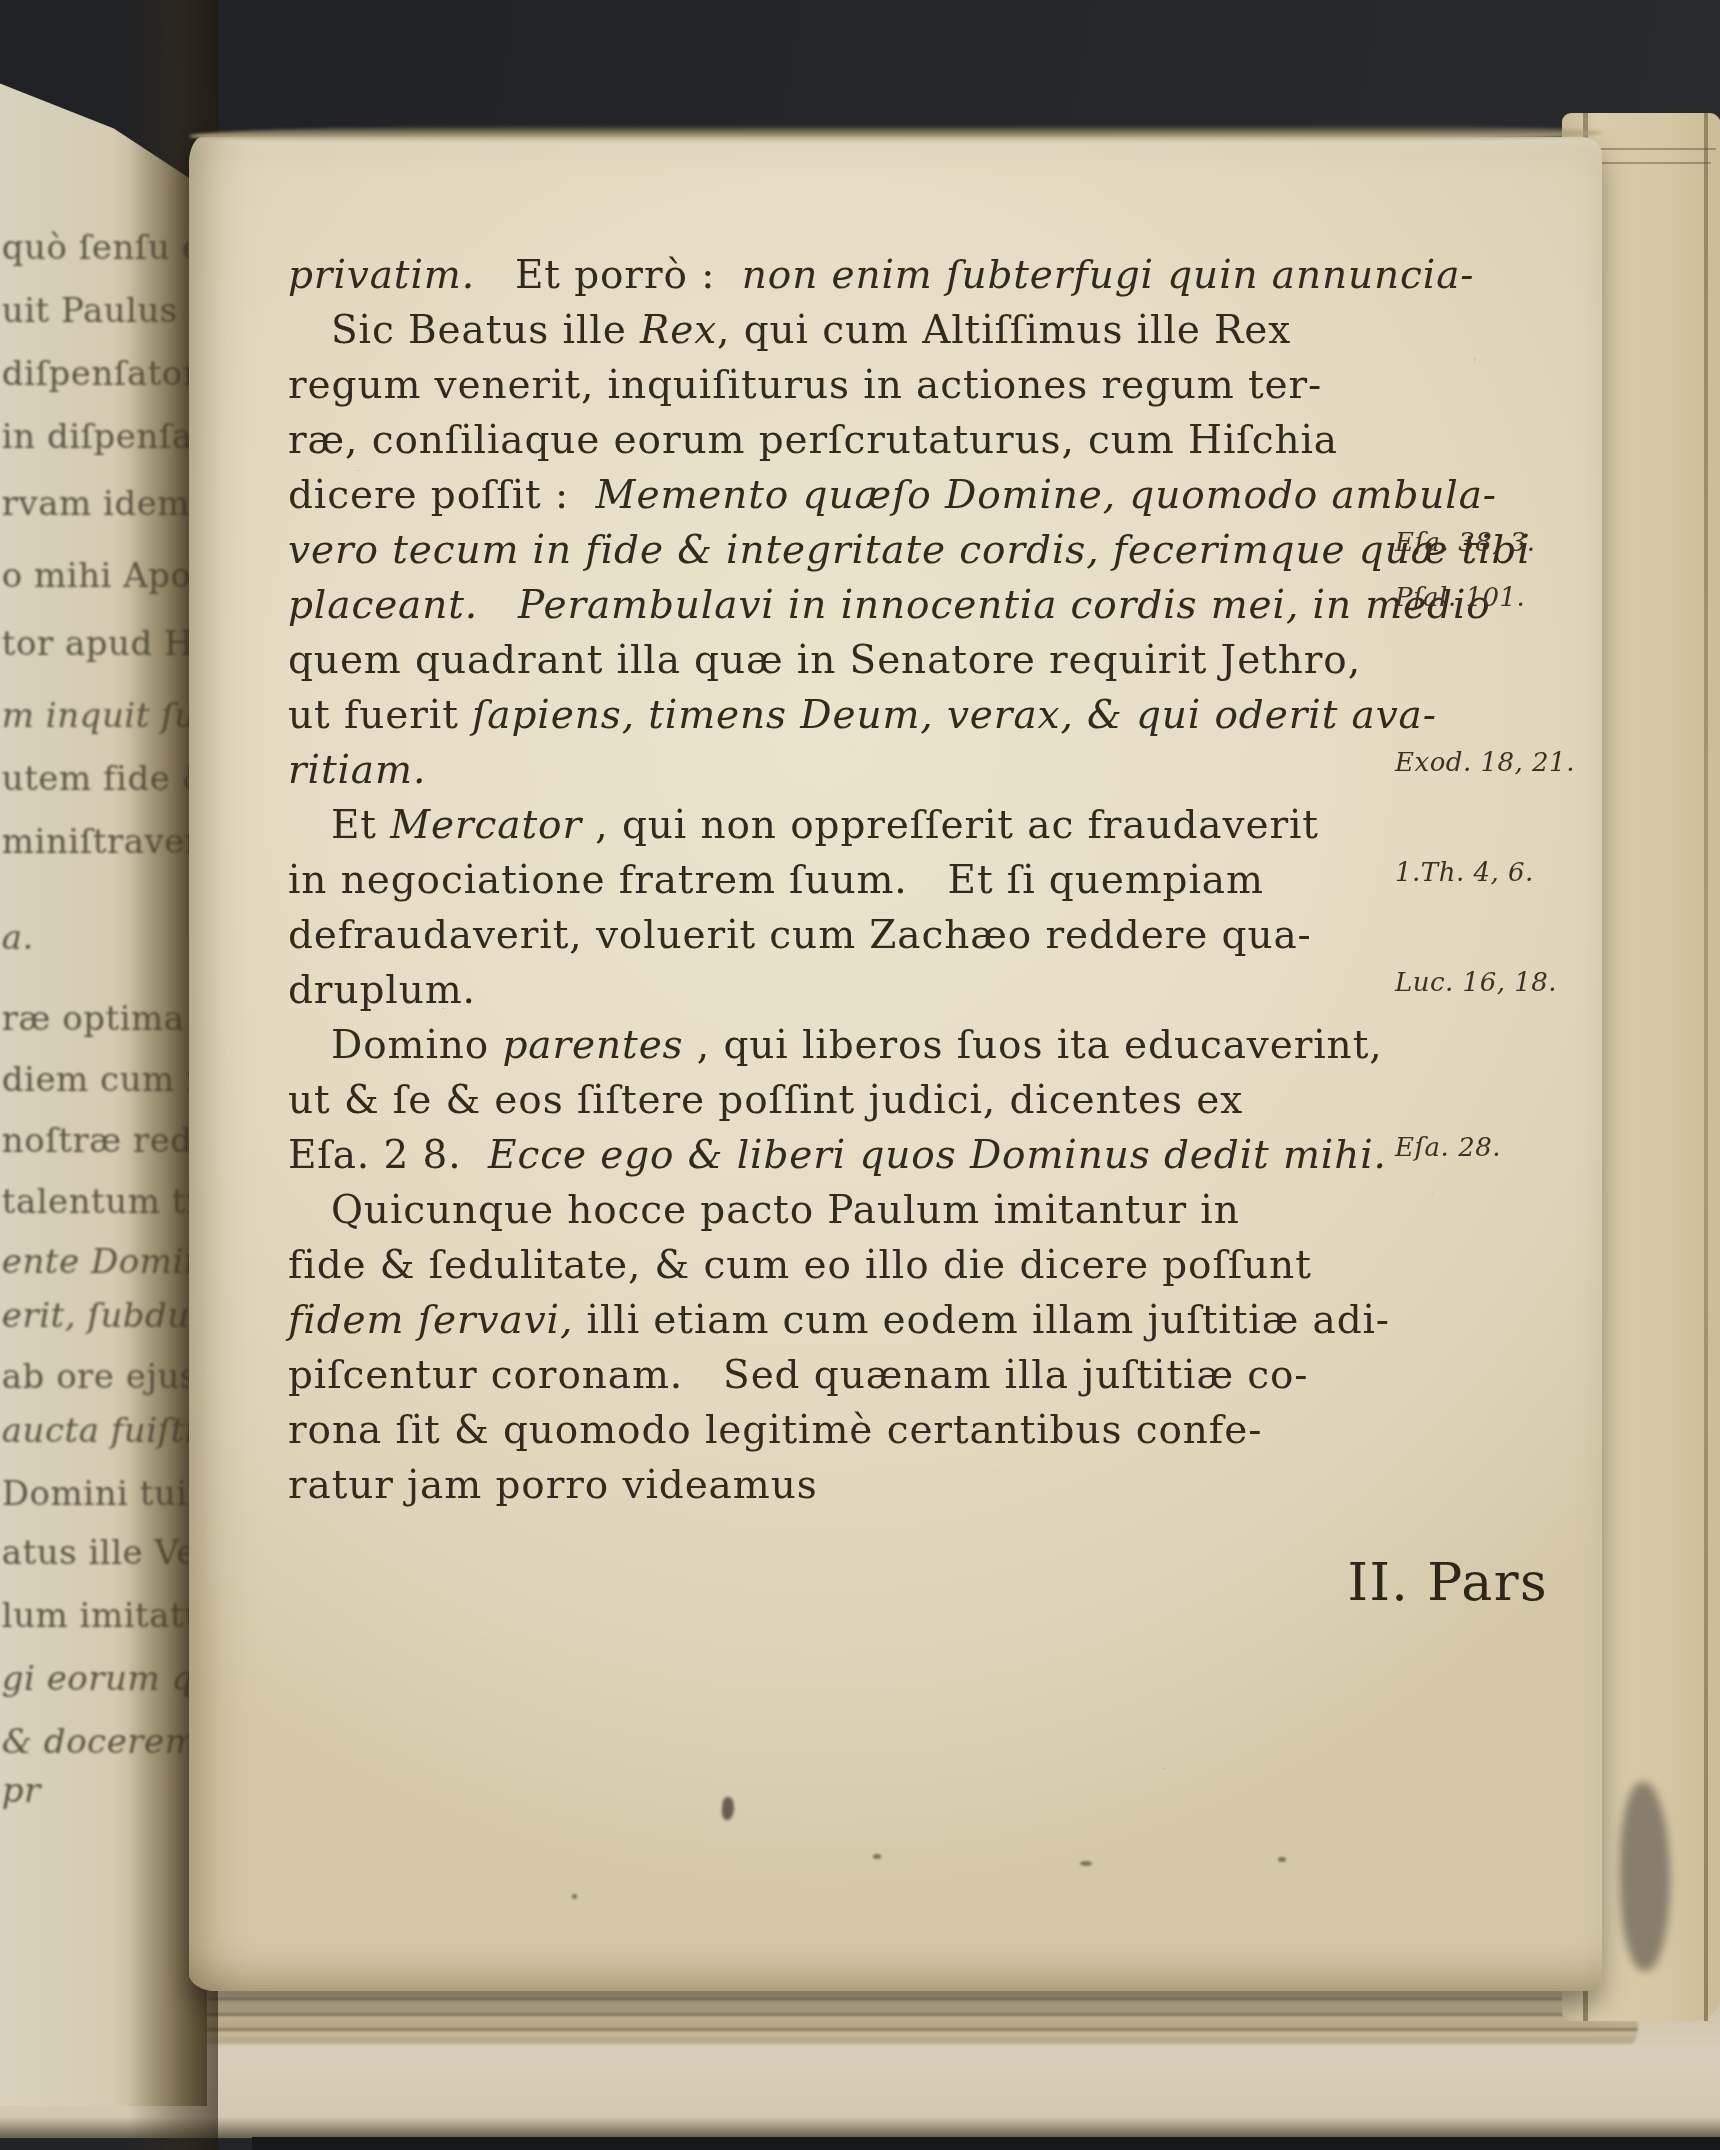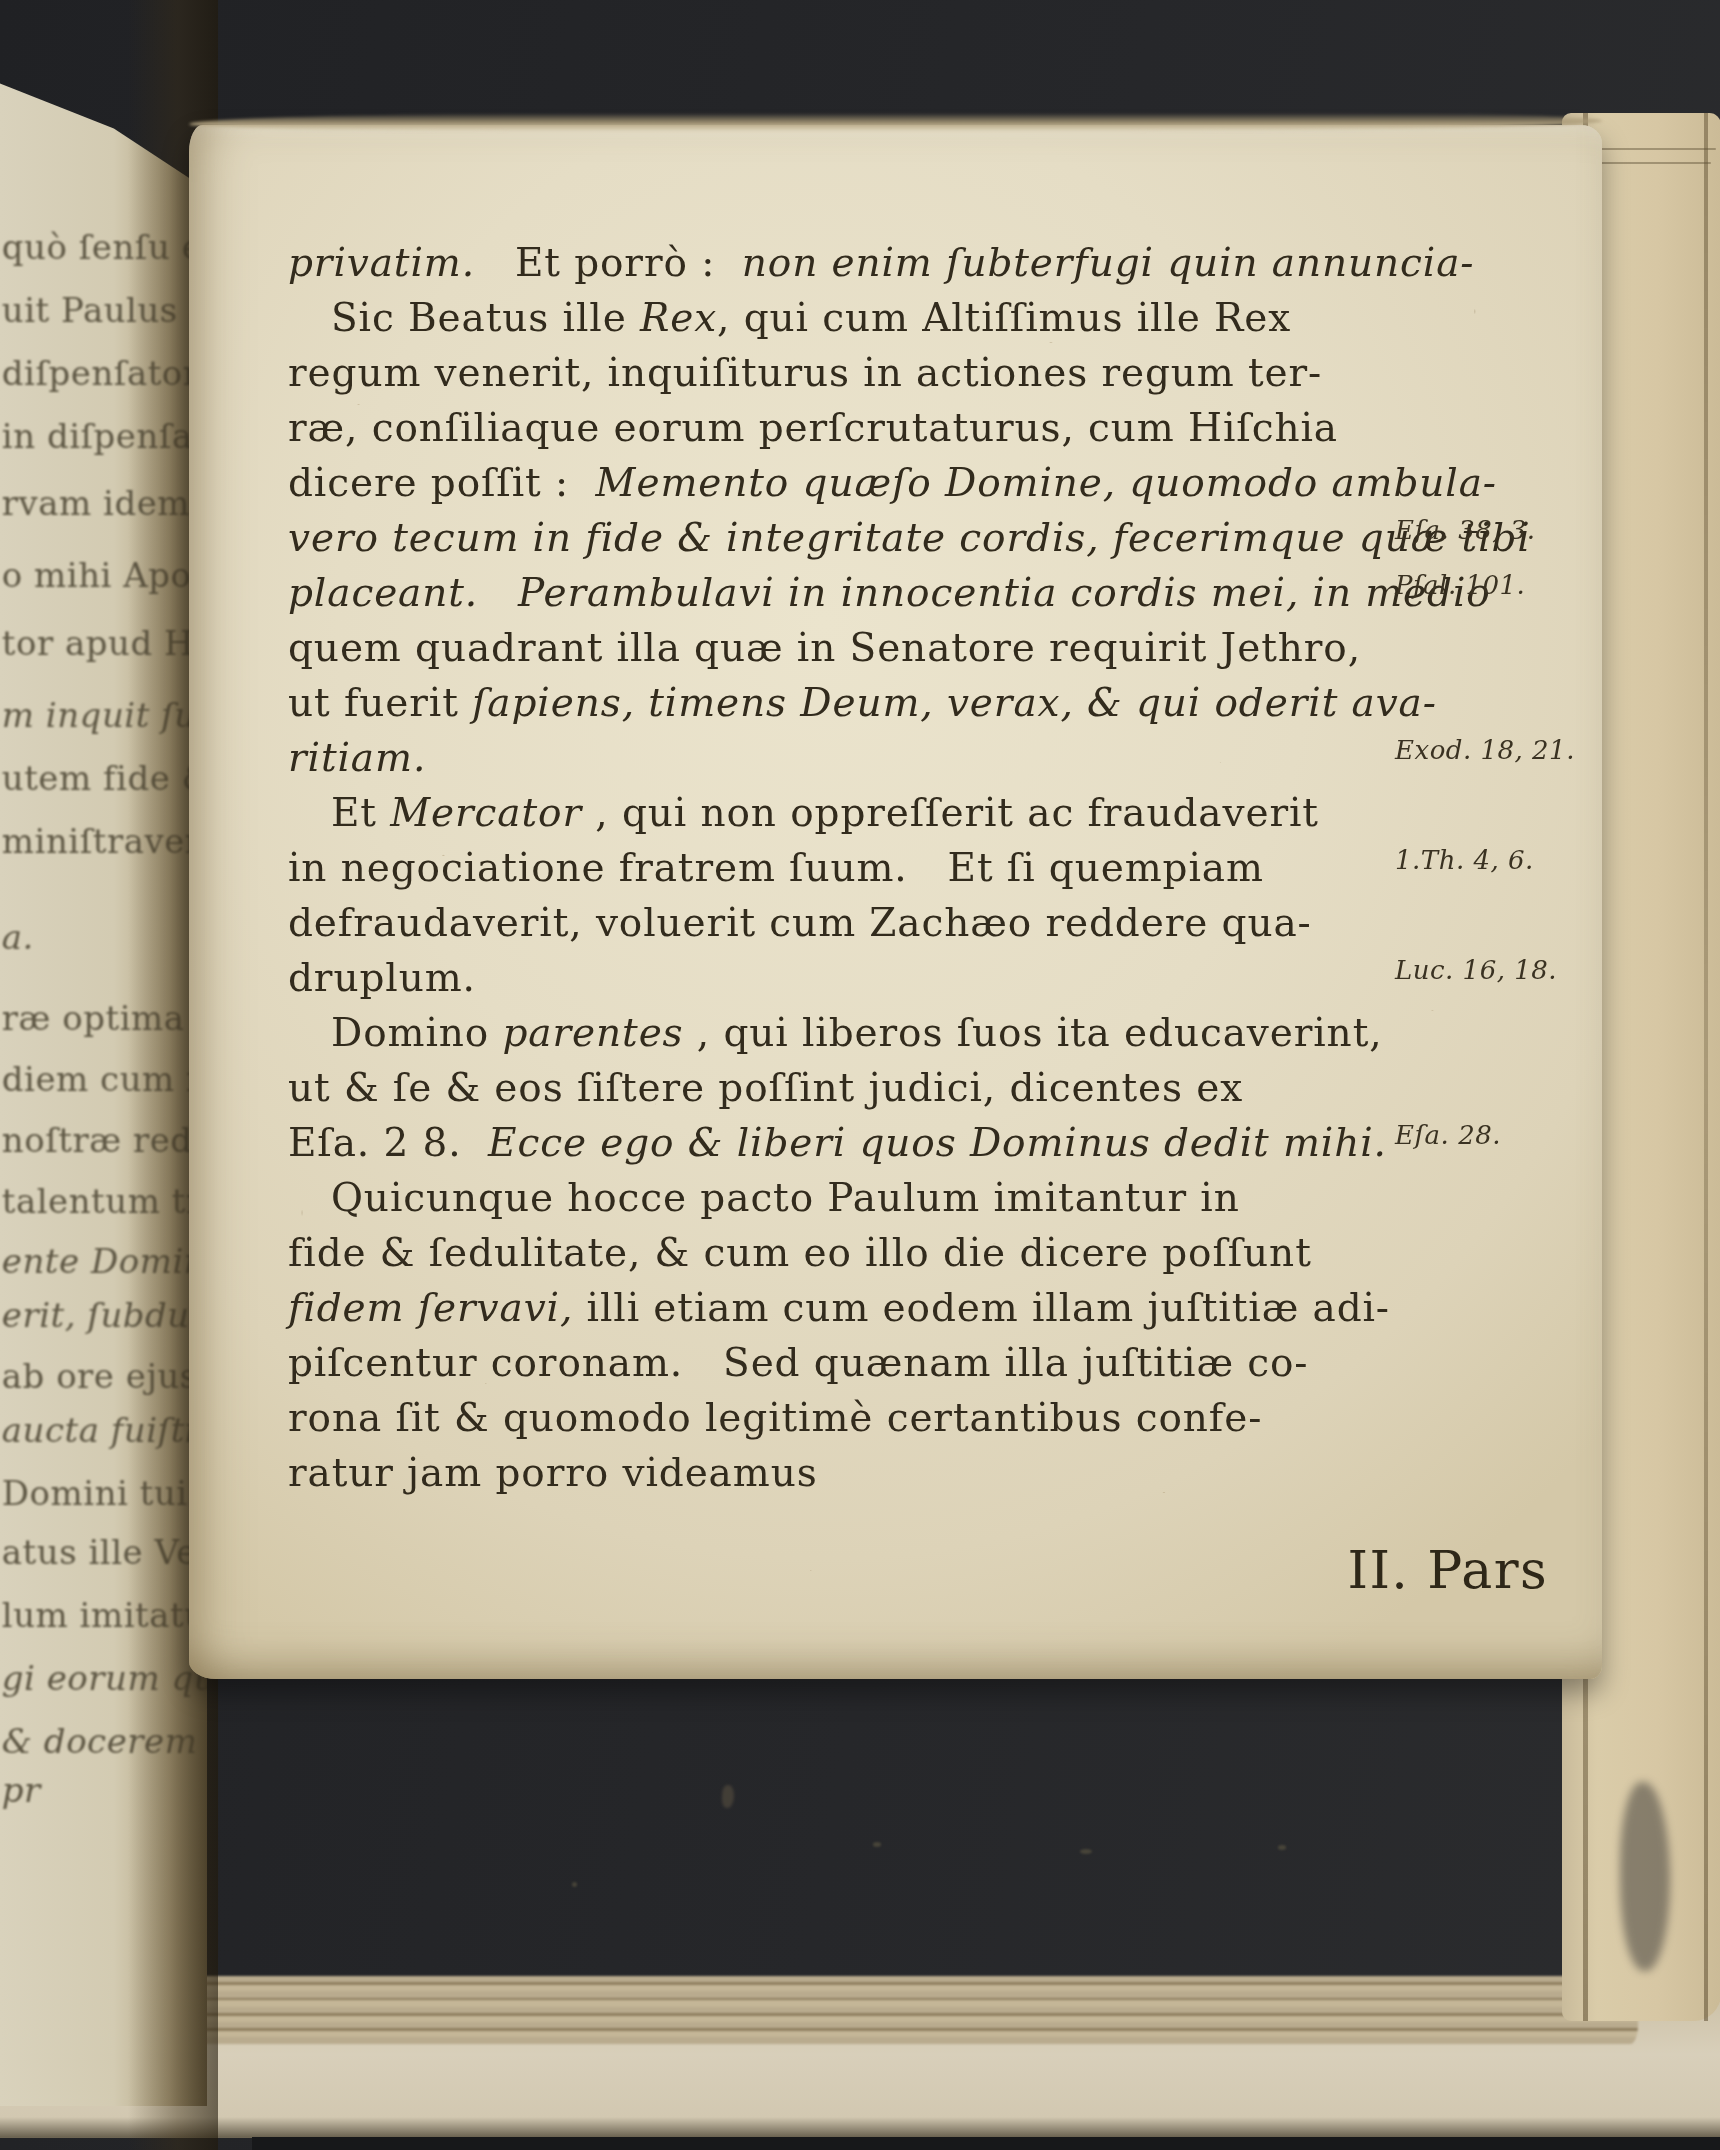--- a/index.html
+++ b/index.html
@@ -28,21 +28,21 @@
   .left-page{position:absolute;left:0;top:63px;width:207px;height:2043px;overflow:hidden;
     background:linear-gradient(90deg,#d9d2bc 0%,#d3cbb2 55%,#b4a684 82%,#7e7052 100%);
     clip-path:polygon(0 1.0%,55% 3.2%,100% 6.2%,100% 100%,0 100%);}
   .fragment{position:absolute;left:1.8px;white-space:pre;font-size:34px;letter-spacing:0.5px;
     color:#5e5744;filter:blur(0.8px);line-height:1;}
   .fragment.it{font-style:italic;}
   .gutter-shadow{position:absolute;left:128px;top:0;width:90px;height:2151px;
     background:linear-gradient(90deg,rgba(58,45,22,0) 0%,rgba(58,45,22,.42) 55%,rgba(33,25,10,.6) 100%);}
 
   
-  .main-page{position:absolute;left:189px;top:125px;width:1413px;height:1554px;
+  .main-page{position:absolute;left:189px;top:137px;width:1413px;height:1854px;
     background:radial-gradient(ellipse 1080px 1170px at 45% 32%,#ebe4cd 0%,#e5ddc5 45%,#ddd3b8 80%,#d4c8a8 100%);
     border-radius:13.5px 21px 11.7px 27px/27px 18px 13.5px 18px;
     box-shadow:inset 31.5px 0 50px -22.5px rgba(110,90,52,.5),
                inset 0 -31.5px 41px -20px rgba(110,90,52,.42),
                inset 0 11.7px 22.5px -12.6px rgba(255,255,248,.65),
                0 13.5px 27px rgba(0,0,0,.35);}
   .paper-fibers{position:absolute;inset:0;border-radius:inherit;opacity:.85;background-image:
     radial-gradient(2.3px 0.9px at 12% 18%,rgba(150,126,86,.5),transparent 70%),
     radial-gradient(1.8px 0.9px at 28% 9%,rgba(150,126,86,.45),transparent 70%),
     radial-gradient(2.7px 0.9px at 61% 14%,rgba(140,116,76,.4),transparent 70%),

